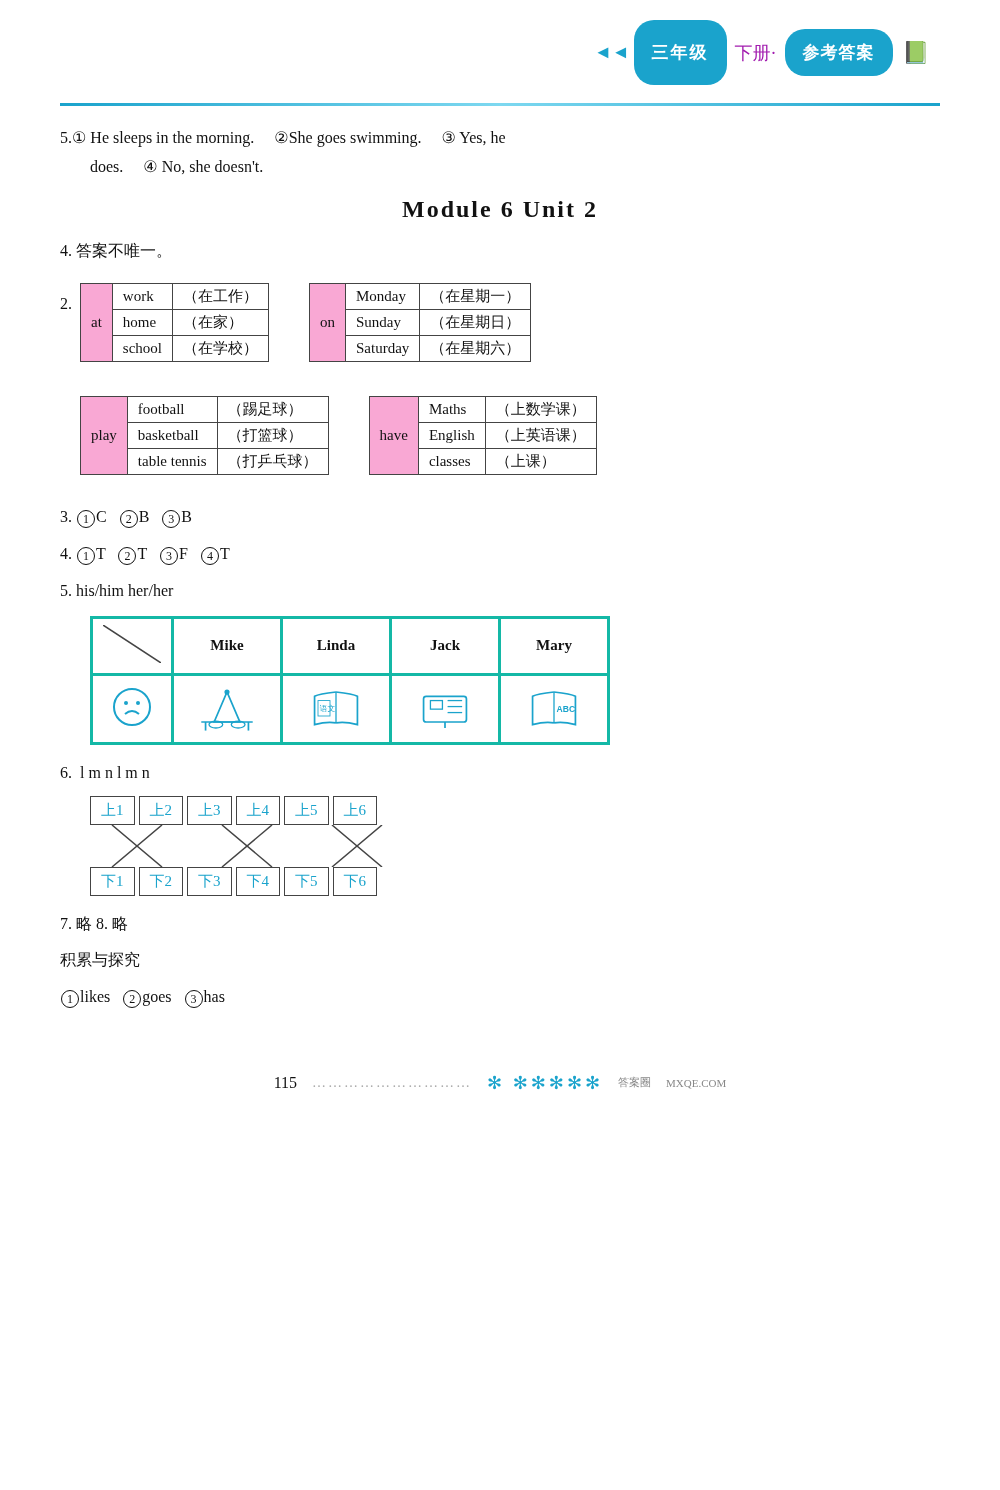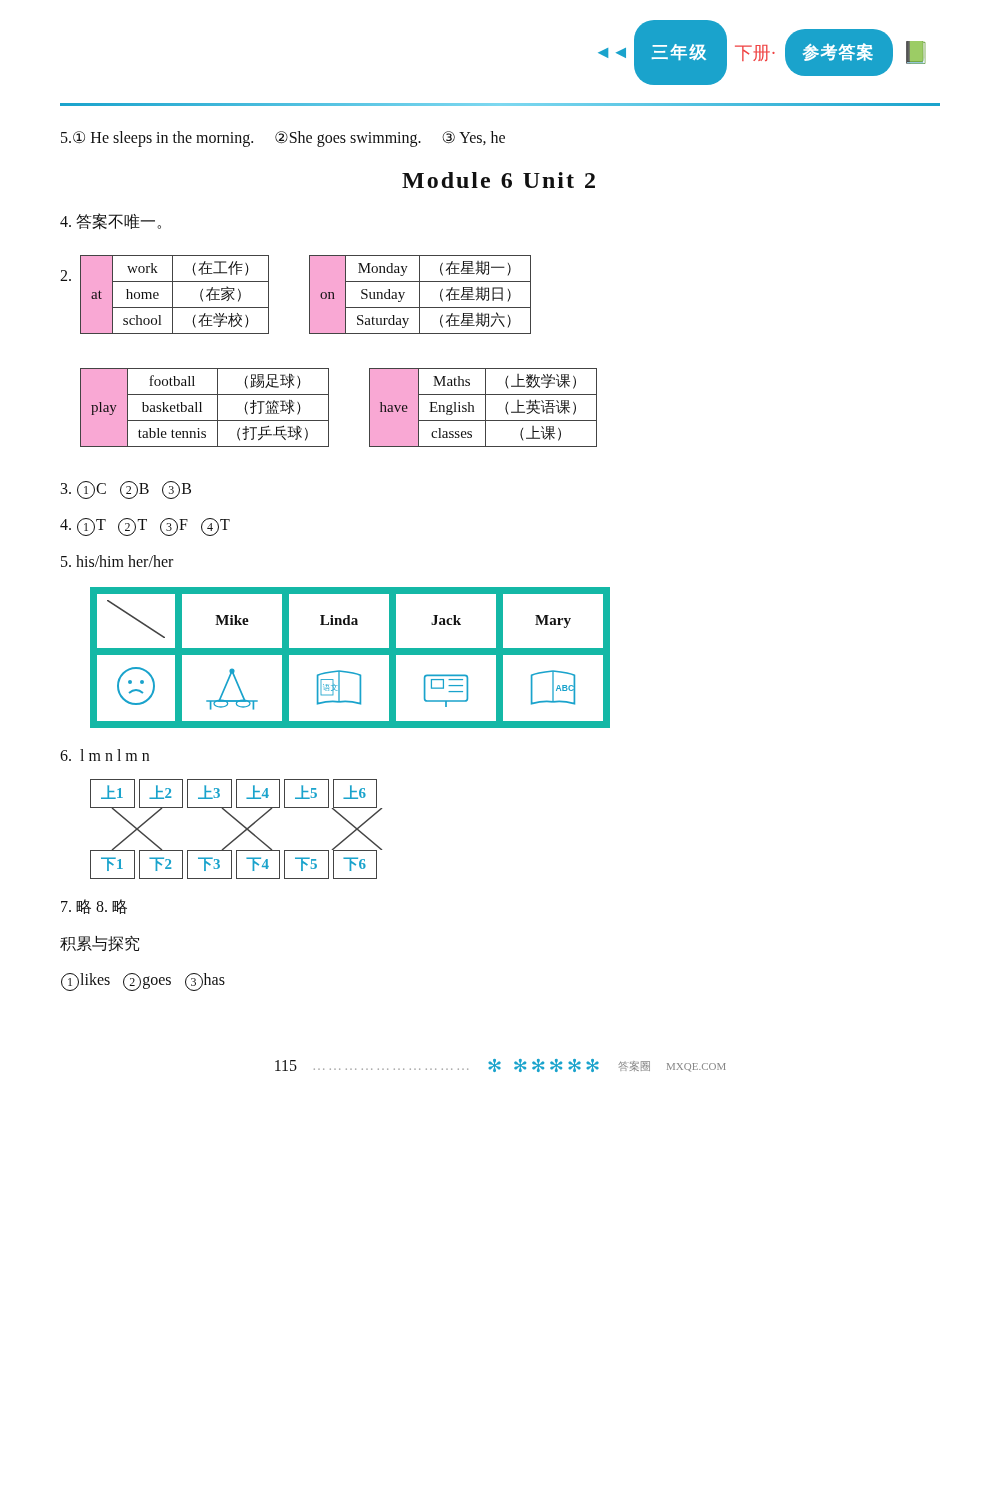--- a/index.html
+++ b/index.html
@@ -35,21 +35,21 @@
     .badge-grade {
       background: #1aa3cc;
       color: #fff;
       border-radius: 20px;
       padding: 21px 18px;
       font-size: 17px;
       font-weight: bold;
       letter-spacing: 2px;
     }
     .badge-dot {
-      color: #ef4444;
+      color: #a21caf;
       font-size: 18px;
       margin: 0 4px;
     }
     .badge-answer {
       background: #1aa3cc;
       color: #fff;
       border-radius: 20px;
       padding: 12px 18px;
       font-size: 17px;
       font-weight: bold;
@@ -94,54 +94,53 @@
       margin: 10px 0 14px 0;
       align-items: flex-start;
     }
     .q2-table {
       border-collapse: collapse;
       font-size: 15px;
     }
     .q2-table td {
       border: 1px solid #444;
       padding: 3px 10px;
-      text-align: center;
       white-space: nowrap;
     }
     .q2-table .label-cell {
       font-weight: normal;
       background: #f9a8d4;
     }
 
     
     .pic-table-wrap {
       margin: 10px 0 14px 30px;
       overflow-x: auto;
     }
     .pic-table {
       border-collapse: collapse;
       font-size: 15px;
       min-width: 520px;
     }
     .pic-table th, .pic-table td {
-      border: 7px solid #14b8a6;
+      border: 3px solid #14b8a6;
       padding: 6px 10px;
       text-align: center;
     }
     .pic-table th {
       background: #fff;
       font-weight: bold;
       font-size: 15px;
     }
     .box-item {
       border: 1.5px solid #444;
       padding: 4px 10px;
       font-size: 15px;
       color: #1aa3cc;
-      font-weight: bold;
+      font-weight: normal;
       min-width: 44px;
       text-align: center;
     }
     .footer-dots {
       color: #aaa;
       letter-spacing: 2px;
       font-size: 14px;
     }
     .footer-stars {
       color: #1aa3cc;
@@ -175,20 +174,25 @@
 </div>
 <div class="blue-line"></div>
 
 <div class="section q-item">
   <p>
     <span>5.① He sleeps in the morning.</span>
     &nbsp;&nbsp;&nbsp;
     <span>②She goes swimming.</span>
     &nbsp;&nbsp;&nbsp;
     <span>③ Yes, he</span>
+  </p>
+  <p style="padding-left:30px;">
+    <span>does.</span>
+    &nbsp;&nbsp;&nbsp;
+    <span>④ No, she doesn't.</span>
   </p>
 </div>
 
 <div class="module-title">Module 6   Unit 2</div>
 
 <div class="section q-item">
   <span>4. 答案不唯一。</span>
 </div>
 
 <div style="display:flex; gap:8px; align-items:flex-start; margin-bottom:14px;">

